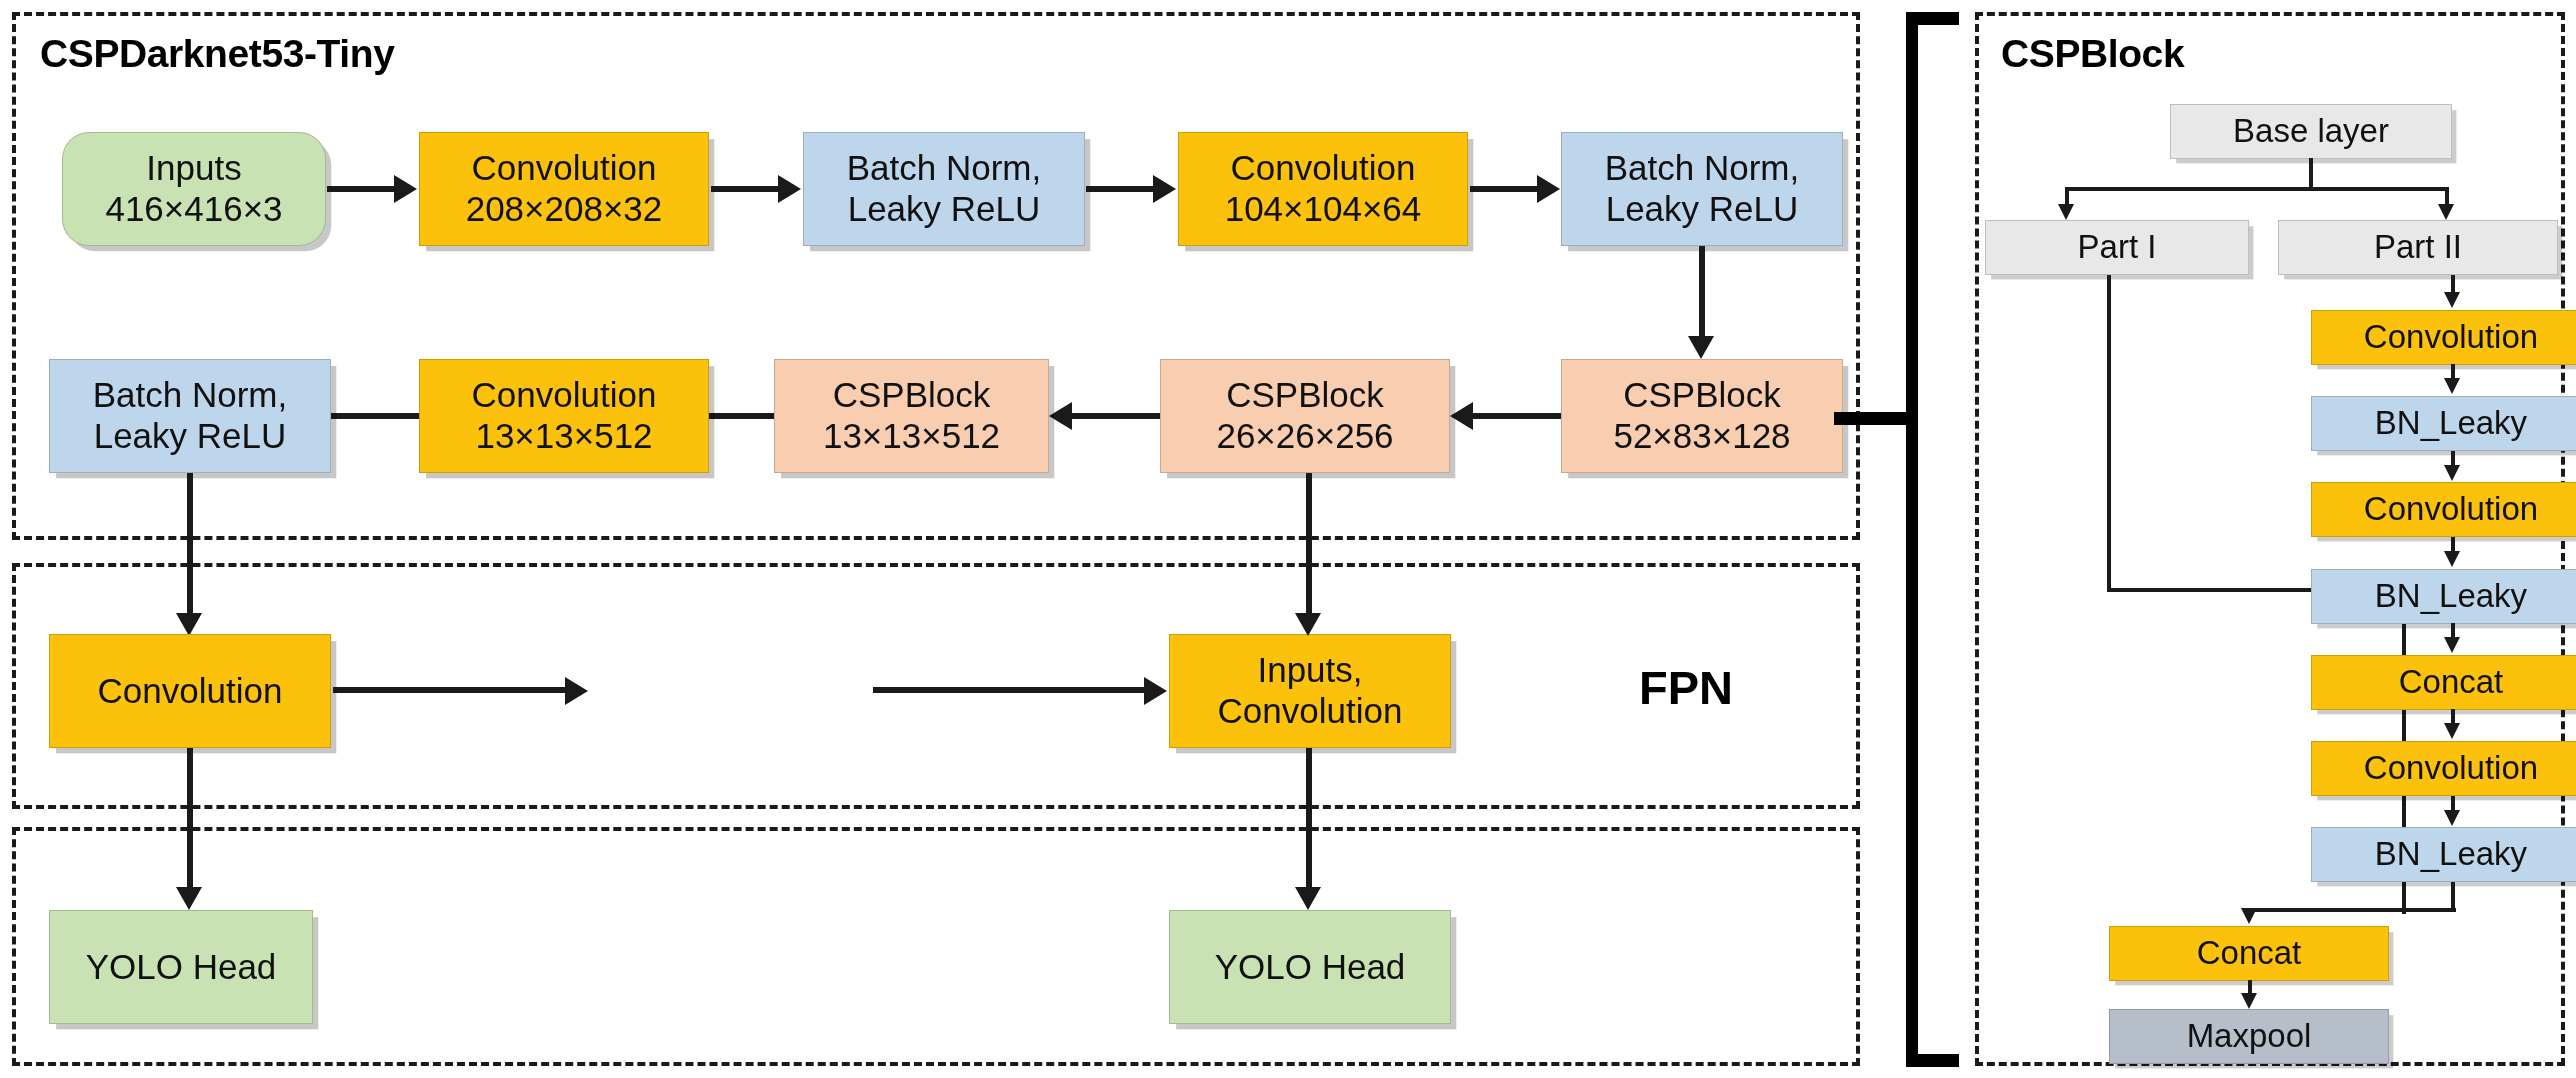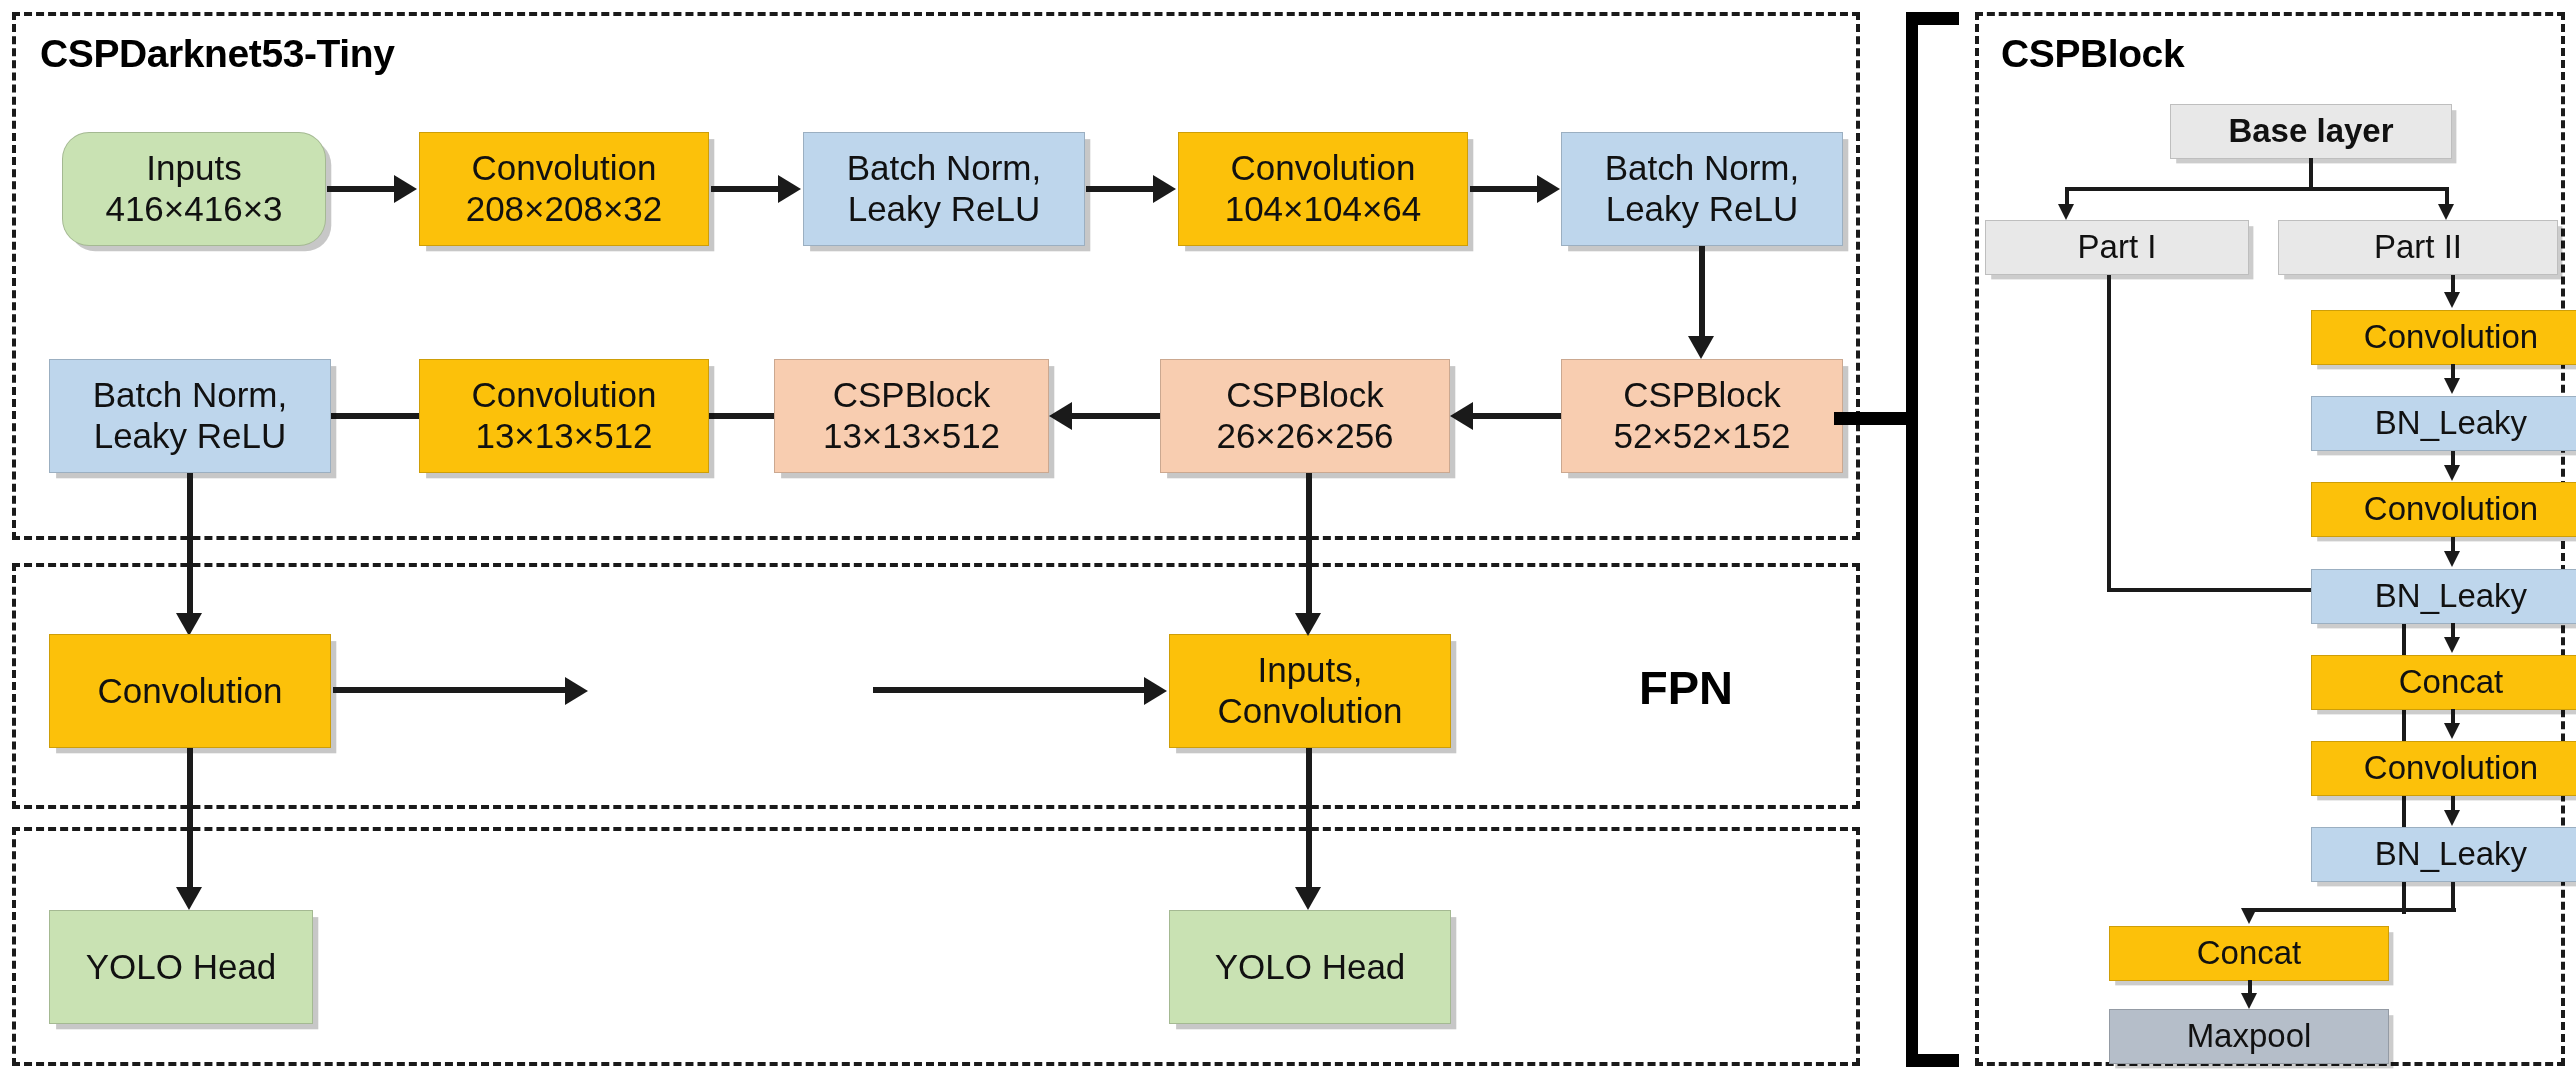--- a/index.html
+++ b/index.html
@@ -136,21 +136,21 @@
   <div class="node blue" style="left:1561px;top:132px;width:282px;height:114px;">
     <span>Batch Norm,</span>
     <span class="l2">Leaky ReLU</span>
   </div>
 
   <div class="vline" style="left:1699px;top:246px;height:97px;"></div>
   <div class="arrow down" style="left:1688px;top:336px;"></div>
 
   <div class="node salmon" style="left:1561px;top:359px;width:282px;height:114px;">
     <span>CSPBlock</span>
-    <span class="l2">52×52×152</span>
+    <span class="l2">52×83×128</span>
   </div>
 
   <div class="hline" style="left:1473px;top:413px;width:88px;"></div>
   <div class="arrow left" style="left:1450px;top:402px;"></div>
 
   <div class="node salmon" style="left:1160px;top:359px;width:290px;height:114px;">
     <span>CSPBlock</span>
     <span class="l2">26×26×256</span>
   </div>
 
@@ -222,21 +222,21 @@
   <div class="bracket" style="left:1853px;top:12.3px;width:106px;height:1054px;">
     <div class="bv" style="left:53px;top:0;height:1054px;"></div>
     <div class="bh" style="left:53px;top:0;width:53px;"></div>
     <div class="bh" style="left:53px;top:1042px;width:53px;"></div>
     <div class="bh" style="left:-19.4px;top:400px;width:74px;"></div>
   </div>
 
   <div class="panel" style="left:1975px;top:12.3px;width:590px;height:1054px;"></div>
   <div class="panel-title" style="left:2001px;top:32px;">CSPBlock</div>
 
-  <div class="node grey small" style="left:2170px;top:104px;width:282px;height:55px;font-weight:bold;">
+  <div class="node grey small" style="left:2170px;top:104px;width:282px;height:55px;">
     <span>Base layer</span>
   </div>
 
   <div class="thin vline" style="left:2309px;top:158px;height:32px;"></div>
   <div class="thin hline" style="left:2065px;top:187px;width:384px;"></div>
   <div class="thin vline" style="left:2065px;top:187px;height:21px;"></div>
   <div class="arrow down sm" style="left:2058px;top:204px;"></div>
   <div class="thin vline" style="left:2445px;top:187px;height:21px;"></div>
   <div class="arrow down sm" style="left:2438px;top:204px;"></div>
 

